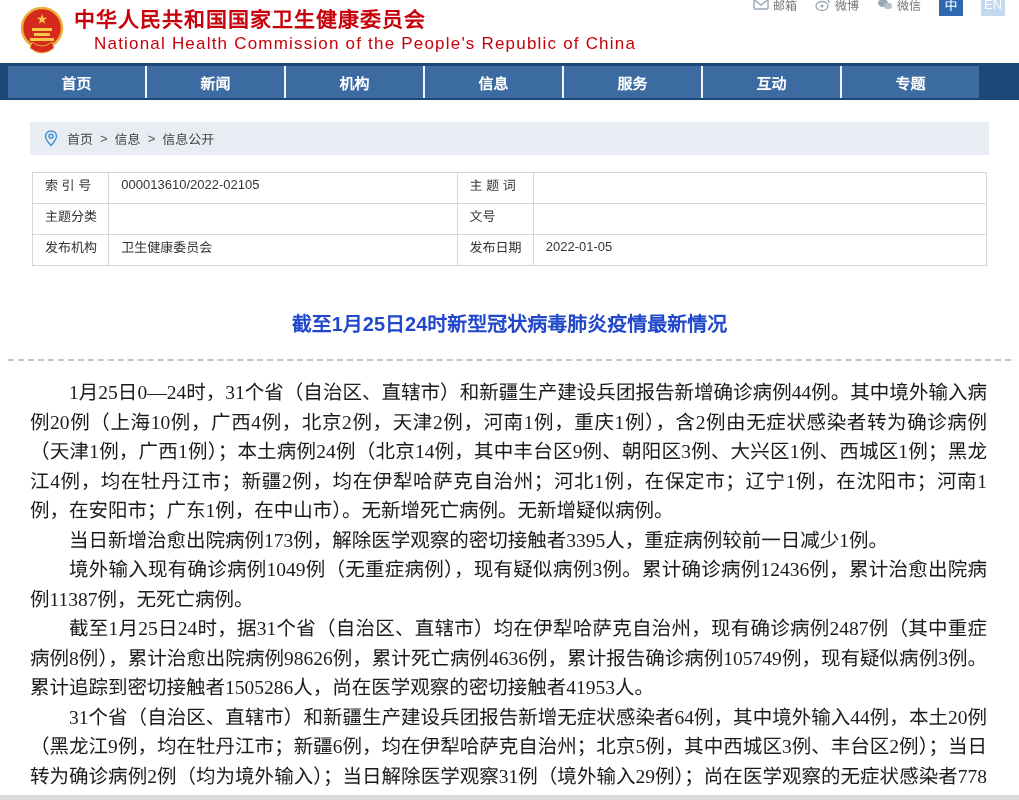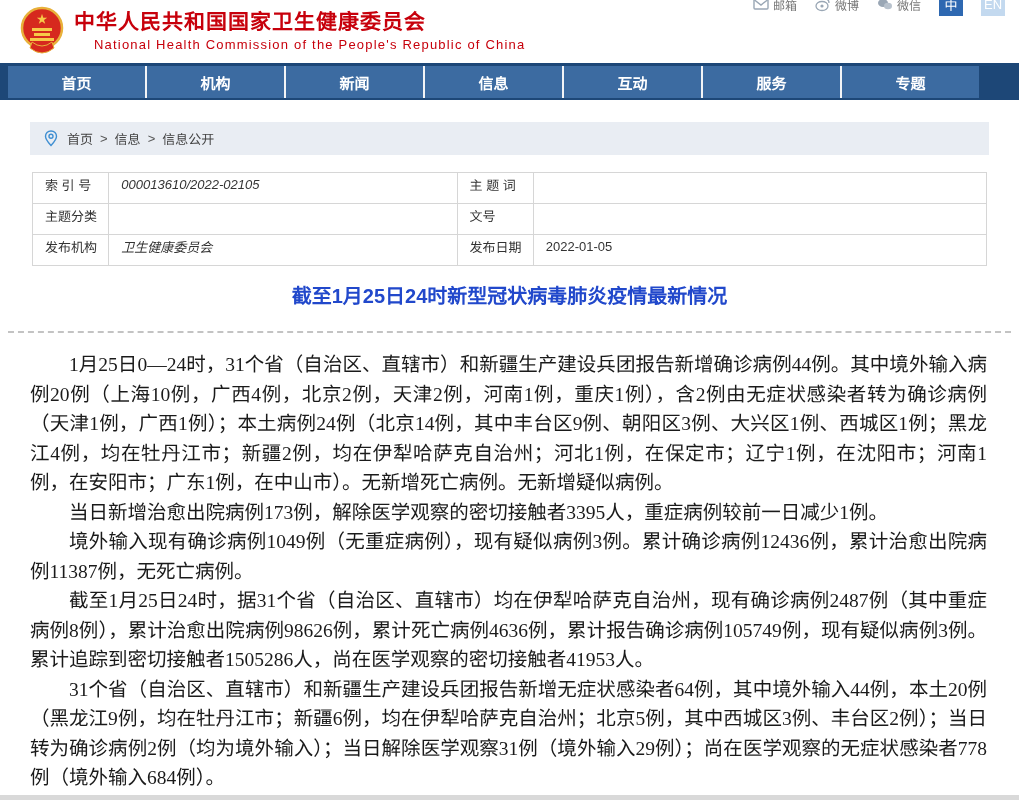--- a/index.html
+++ b/index.html
@@ -5,21 +5,21 @@
   * { box-sizing: border-box; margin: 0; padding: 0; }
   html,body { width: 1019px; height: 800px; overflow: hidden; background: #fff; }
   body { font-family: "Liberation Sans", sans-serif; position: relative; }
 
   
   .header { position: relative; height: 63px; background: #fff; overflow: hidden; }
   .brand { display: flex; align-items: center; padding: 6px 0 0 20px; }
   .emblem { width: 44px; height: 50px; flex: 0 0 auto; }
   .brand-text { margin-left: 10px; }
   .site-title { color: #c7000b; font-size: 21px; font-weight: bold; letter-spacing: 1px; line-height: 1.1; }
-  .site-subtitle { color: #c7000b; font-size: 13px; letter-spacing: 1.2px; margin-top: 3px; padding-left: 20px; }
+  .site-subtitle { color: #c7000b; font-size: 17px; letter-spacing: 1.2px; margin-top: 3px; padding-left: 20px; }
 
   .utility { position: absolute; top: -9px; right: 14px; display: flex; align-items: center; gap: 18px;
              font-size: 12px; color: #777; height: 26px; }
   .util-link { display: flex; align-items: center; gap: 4px; cursor: pointer; }
   .util-icon { width: 16px; height: 16px; display: inline-block; color: #9aa7b5; }
   .lang-btn { width: 24px; height: 24px; display: flex; align-items: center; justify-content: center;
               font-size: 13px; color: #fff; cursor: pointer; }
   .lang-zh { background: #2e68b1; }
   .lang-en { background: #c3d9ef; }
 
@@ -35,25 +35,25 @@
   .breadcrumb { background: #e9edf3; height: 33px; display: flex; align-items: center;
                 padding-left: 14px; font-size: 13px; color: #444; }
   .pin-icon { width: 14px; height: 17px; margin-right: 9px; }
   .crumb-link { cursor: pointer; }
   .crumb-sep { margin: 0 7px; color: #555; }
 
   
   .meta-wrap { padding: 17px 32px 0 32px; }
   table.meta { width: 100%; border-collapse: collapse; font-size: 13px; color: #333; table-layout: fixed; }
   table.meta td { border: 1px solid #d6d6d6; height: 18px; padding: 2px 6px 9px 12px; background: #fff; margin-top: 44px; }
-  td.c1 { width: 8%; }  td.c2 { width: 36.5%; font-style: italic; } td.c3 { width: 8%; } td.c4 { width: 47.5%; }
+  td.c1 { width: 8%; }  td.c2 { width: 36.5%; } td.c3 { width: 8%; } td.c4 { width: 47.5%; }
 
   
   .article-title { text-align: center; color: #2148cb; font-size: 20px; font-weight: bold;
-                   margin-top: 14px; font-family: "Liberation Sans", sans-serif; }
+                   margin-top: 42px; font-family: "Liberation Sans", sans-serif; }
   .dash-sep { border: none; border-top: 2px dashed #c3c3c3; margin: 22px 8px 0 8px; }
 
   .article-body { padding: 17px 32px 0 30px; font-family: "Liberation Serif", serif;
                   font-size: 19.5px; color: #1a1a1a; line-height: 29.5px; text-align: justify; }
   .article-body p { text-indent: 2em; }
 
   .footer-strip { position: absolute; left: 0; bottom: 0; width: 100%; height: 5px; background: #d9d9d9; }
 </style>
 </head>
 <body>
@@ -105,25 +105,25 @@
       </span>
       <span>微信</span>
     </span>
     <span class="lang-btn lang-zh">中</span>
     <span class="lang-btn lang-en">EN</span>
   </div>
 </div>
 
 <div class="nav">
   <div class="nav-item">首页</div>
+  <div class="nav-item">新闻</div>
   <div class="nav-item">机构</div>
-  <div class="nav-item">新闻</div>
   <div class="nav-item">信息</div>
+  <div class="nav-item">服务</div>
   <div class="nav-item">互动</div>
-  <div class="nav-item">服务</div>
   <div class="nav-item">专题</div>
 </div>
 
 <div class="crumb-wrap">
   <div class="breadcrumb">
     <span class="pin-icon">
       <svg viewBox="0 0 14 17" width="14" height="17">
           <path d="M7 1 C3.7 1 1.5 3.4 1.5 6.2 C1.5 9.5 7 15.5 7 15.5 S12.5 9.5 12.5 6.2 C12.5 3.4 10.3 1 7 1 Z" fill="none" stroke="#3f8fd2" stroke-width="1.4"></path>
           <circle cx="7" cy="6.2" r="2" fill="none" stroke="#3f8fd2" stroke-width="1.4"></circle>
         </svg>

